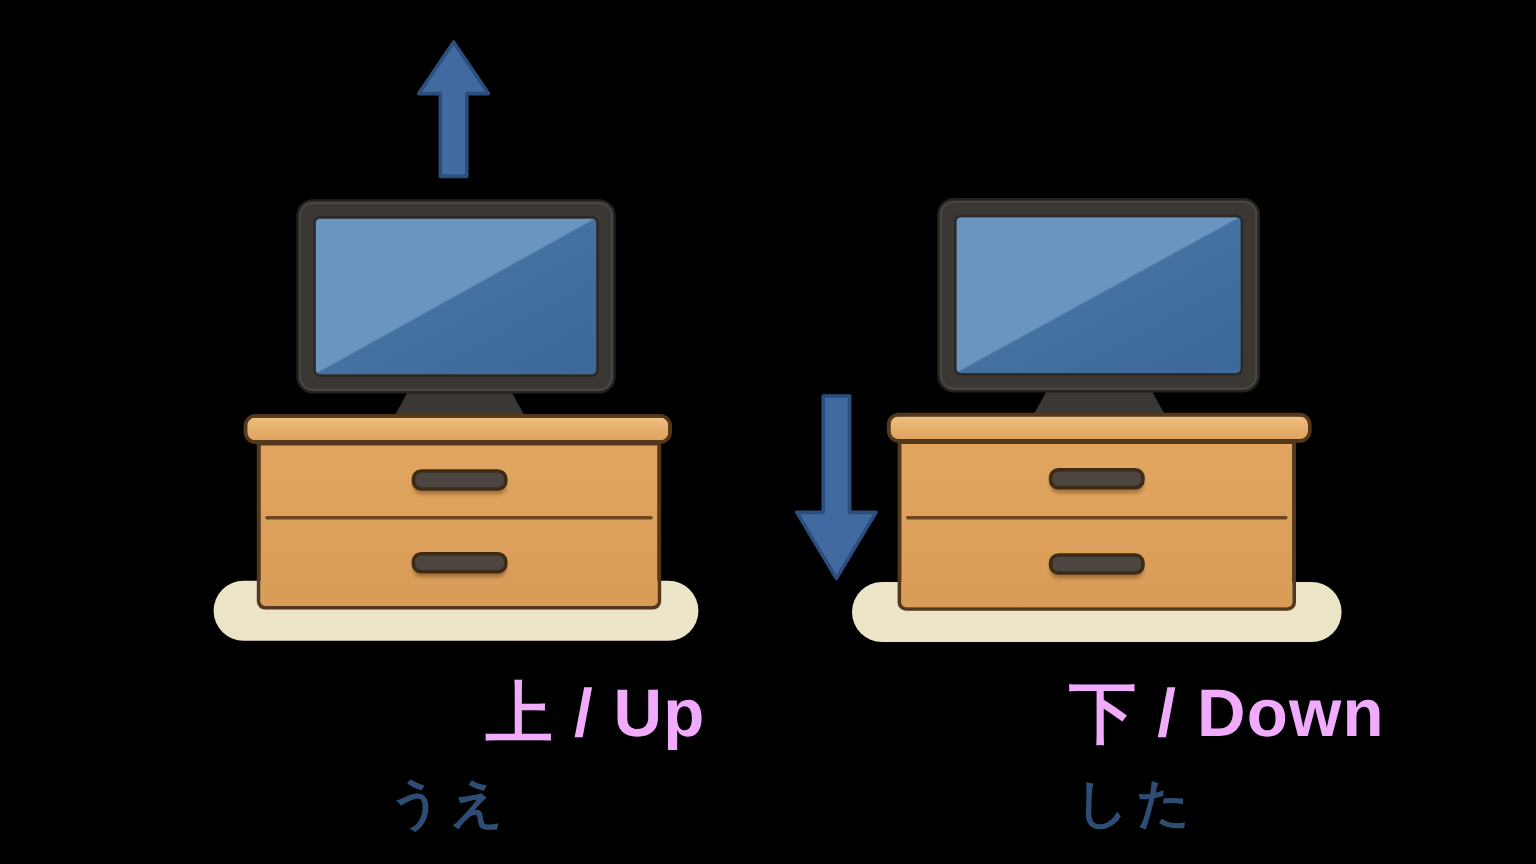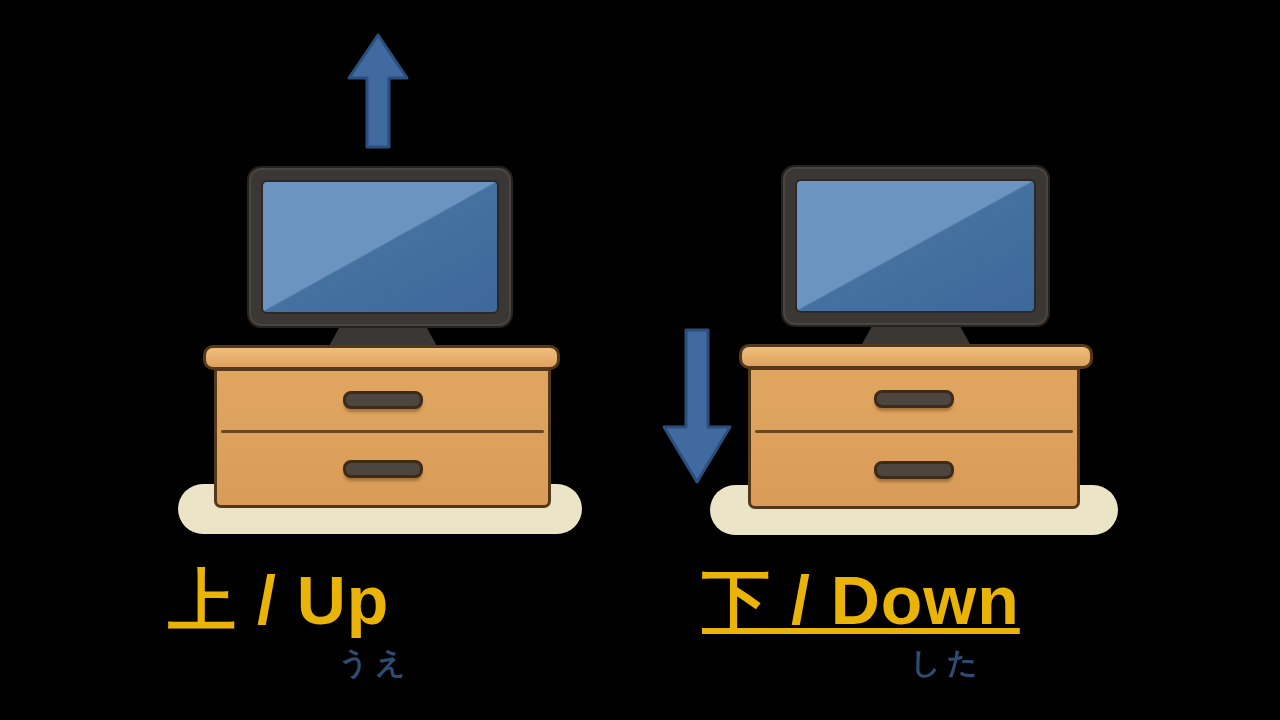--- a/index.html
+++ b/index.html
@@ -43,26 +43,26 @@
   }
   .drawer-handle{
     position:absolute;left:50%;transform:translateX(-50%);
     width:74px;height:12px;background:#4c4540;
     border:3px solid #3e2b16;border-radius:8px;
     box-shadow:0 4px 3px -1px rgba(122,79,34,0.55);
   }
 
   
   .main-label{
-    width:420px;text-align:left;font-weight:bold;font-size:68px;
-    color:#eab308;letter-spacing:1px;line-height:1;z-index:4;
+    width:420px;text-align:right;font-weight:bold;font-size:56px;
+    color:#f0abfc;letter-spacing:1px;line-height:1;z-index:4;
     text-shadow:0 1px 0 rgba(0,0,0,0.4);
   }
   .furigana{
-    width:420px;text-align:center;font-size:30px;font-weight:bold;
+    width:420px;text-align:center;font-size:44px;font-weight:bold;
     color:#2e4d74;letter-spacing:6px;text-indent:6px;line-height:1;z-index:4;
   }
 </style>
 </head>
 <body>
 
 <div id="canvas">
 
   <div>
 
@@ -99,17 +99,17 @@
     </div>
 
     <div class="abs rug" style="left:710px;top:485px;width:408px;height:50px;"></div>
     <div class="abs cab-body" style="left:748px;top:367px;width:326px;height:136px;">
       <div class="cab-divider" style="top:60px;"></div>
       <div class="drawer-handle" style="top:20px;"></div>
       <div class="drawer-handle" style="top:91px;"></div>
     </div>
     <div class="abs cab-top" style="left:739px;top:344px;width:348px;height:19px;"></div>
 
-    <div class="abs main-label" style="left:702px;top:566px;text-decoration:underline;">下 / Down</div>
+    <div class="abs main-label" style="left:734px;top:566px;">下 / Down</div>
     <div class="abs furigana" style="left:734px;top:648px;">した</div>
   </div>
 
 </div>
 
 </body></html>

